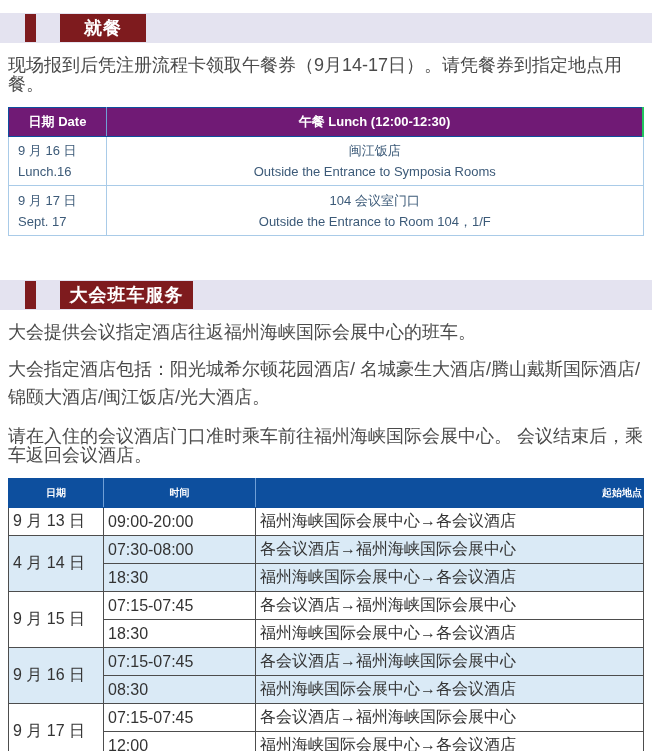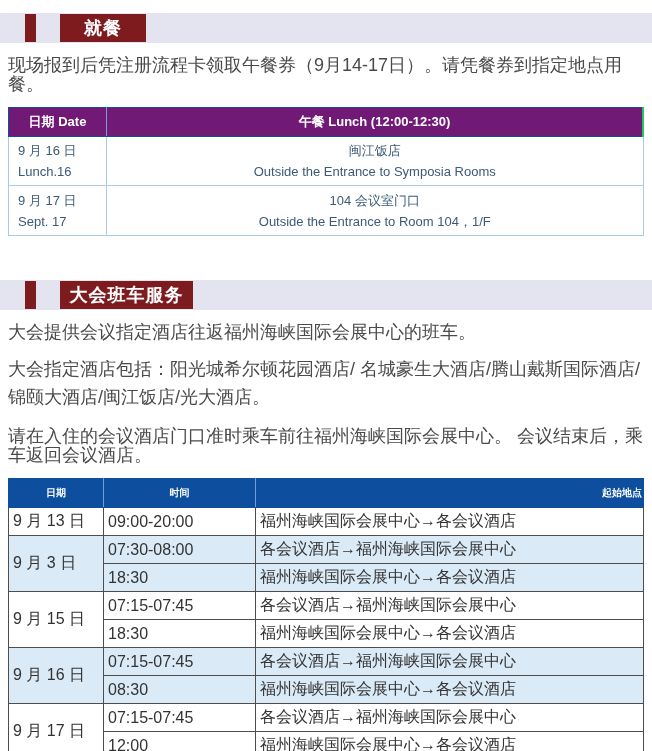--- a/index.html
+++ b/index.html
@@ -113,21 +113,21 @@
       <th>起始地点</th>
     </tr>
   </thead>
   <tbody>
     <tr>
       <td>9 月 13 日</td>
       <td>09:00-20:00</td>
       <td>福州海峡国际会展中心→各会议酒店</td>
     </tr>
     <tr class="shaded">
-      <td rowspan="2">9 月 3 日</td>
+      <td rowspan="2">4 月 14 日</td>
       <td>07:30-08:00</td>
       <td>各会议酒店→福州海峡国际会展中心</td>
     </tr>
     <tr class="shaded">
       <td>18:30</td>
       <td>福州海峡国际会展中心→各会议酒店</td>
     </tr>
     <tr>
       <td rowspan="2">9 月 15 日</td>
       <td>07:15-07:45</td>

